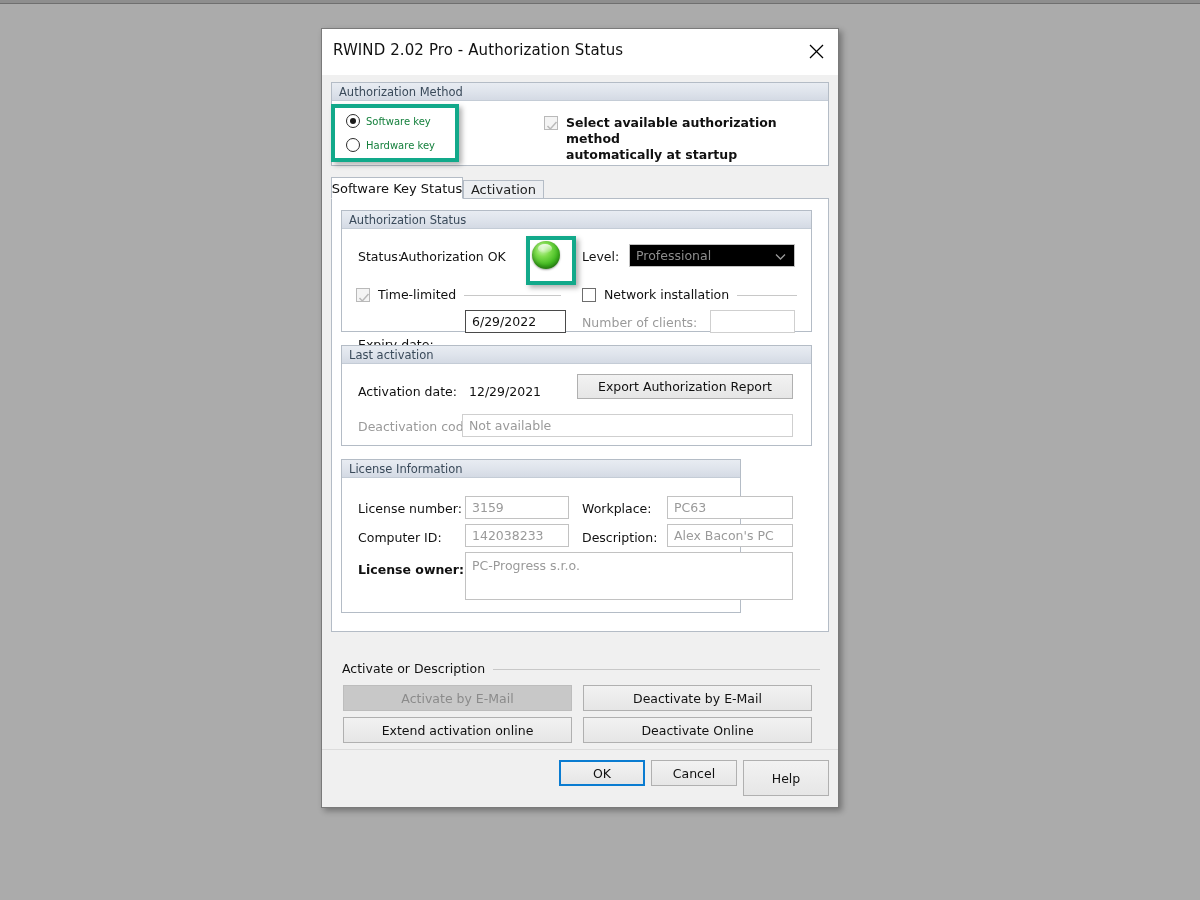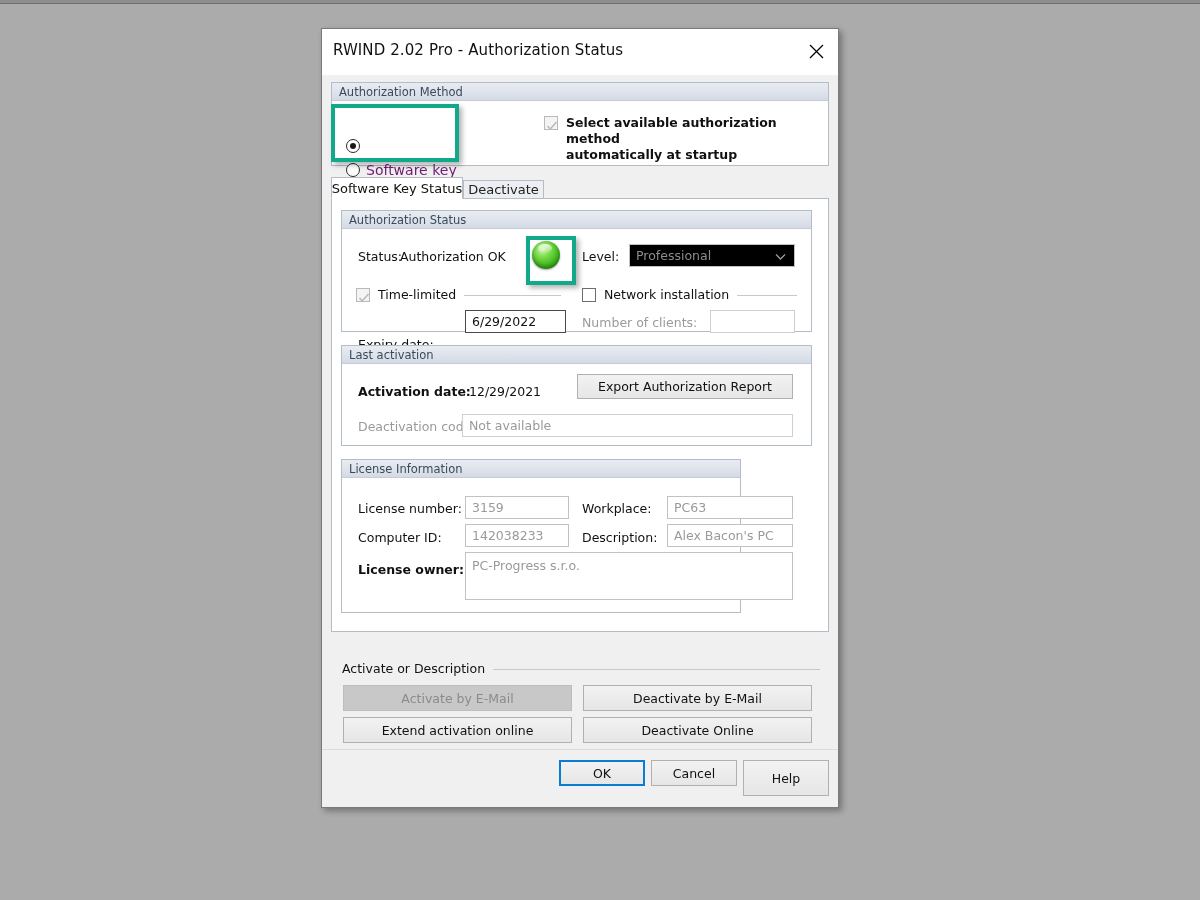--- a/index.html
+++ b/index.html
@@ -73,21 +73,21 @@
   .radio-row { position: absolute; display: flex; align-items: center; gap: 6px; }
   .radio {
     width: 14px; height: 14px; border-radius: 50%;
     border: 1.4px solid #2b2b2b; background: #fff;
     position: relative; flex: 0 0 auto;
   }
   .radio.checked::after {
     content:""; position: absolute; left: 2.6px; top: 2.6px;
     width: 6.2px; height: 6.2px; border-radius: 50%; background: #1a1a1a;
   }
-  .radio-label { font-size: 14px; color: #701a75; white-space: nowrap; margin-top: 48px; }
+  .radio-label { font-size: 10px; color: #15803d; white-space: nowrap; }
 
   
   .cb-row { position: absolute; display: flex; align-items: flex-start; gap: 8px; font-weight: bold; }
   .cbox {
     width: 14px; height: 14px; flex: 0 0 auto;
     border: 1px solid #b9b9b9; background: #f4f4f4;
     position: relative; margin-top: 1px;
   }
   .cbox.enabled { border-color: #6d6d6d; background: #fff; }
   .cbox .tick { position: absolute; left: 1px; top: 0px; }
@@ -238,21 +238,21 @@
     </div>
   </div>
 
   <div class="annot" style="left:9px; top:75px; width:128px; height:58px;"></div>
 
   <div class="tabstrip">
     <div class="tab active" style="left:0; width:132px;">
       <span>Software Key Status</span>
     </div>
     <div class="tab inactive" style="left:132px; width:81px;">
-      <span>Deactivate</span>
+      <span>Activation</span>
     </div>
   </div>
 
   <div class="tabpanel">
 
     <div class="groupbox" style="left:9px; top:11px; width:471px; height:122px;">
       <div class="gb-header">Authorization Status</div>
 
       <div class="lbl" style="left:16px; top:38px;">Status:</div>
       <div class="val" style="left:58px; top:38px;">Authorization OK</div>
@@ -298,21 +298,21 @@
       <div class="tf disabled" style="left:368px; top:99px; width:85px; height:23px;">
         <span></span>
       </div>
     </div>
 
     <div class="annot" style="left:194px; top:37px; width:50px; height:49px;"></div>
 
     <div class="groupbox" style="left:9px; top:146px; width:471px; height:101px;">
       <div class="gb-header">Last activation</div>
 
-      <div class="lbl" style="left:16px; top:38px;font-weight:bold;">Activation date:</div>
+      <div class="lbl" style="left:16px; top:38px;">Activation date:</div>
       <div class="val" style="left:127px; top:38px;">12/29/2021</div>
 
       <div class="btn" style="left:235px; top:28px; width:216px; height:25px;">
         <span>Export Authorization Report</span>
       </div>
 
       <div class="lbl dim" style="left:16px; top:73px;">Deactivation code:</div>
       <div class="tf disabled" style="left:120px; top:68px; width:331px; height:23px;">
         <span>Not available</span>
       </div>

